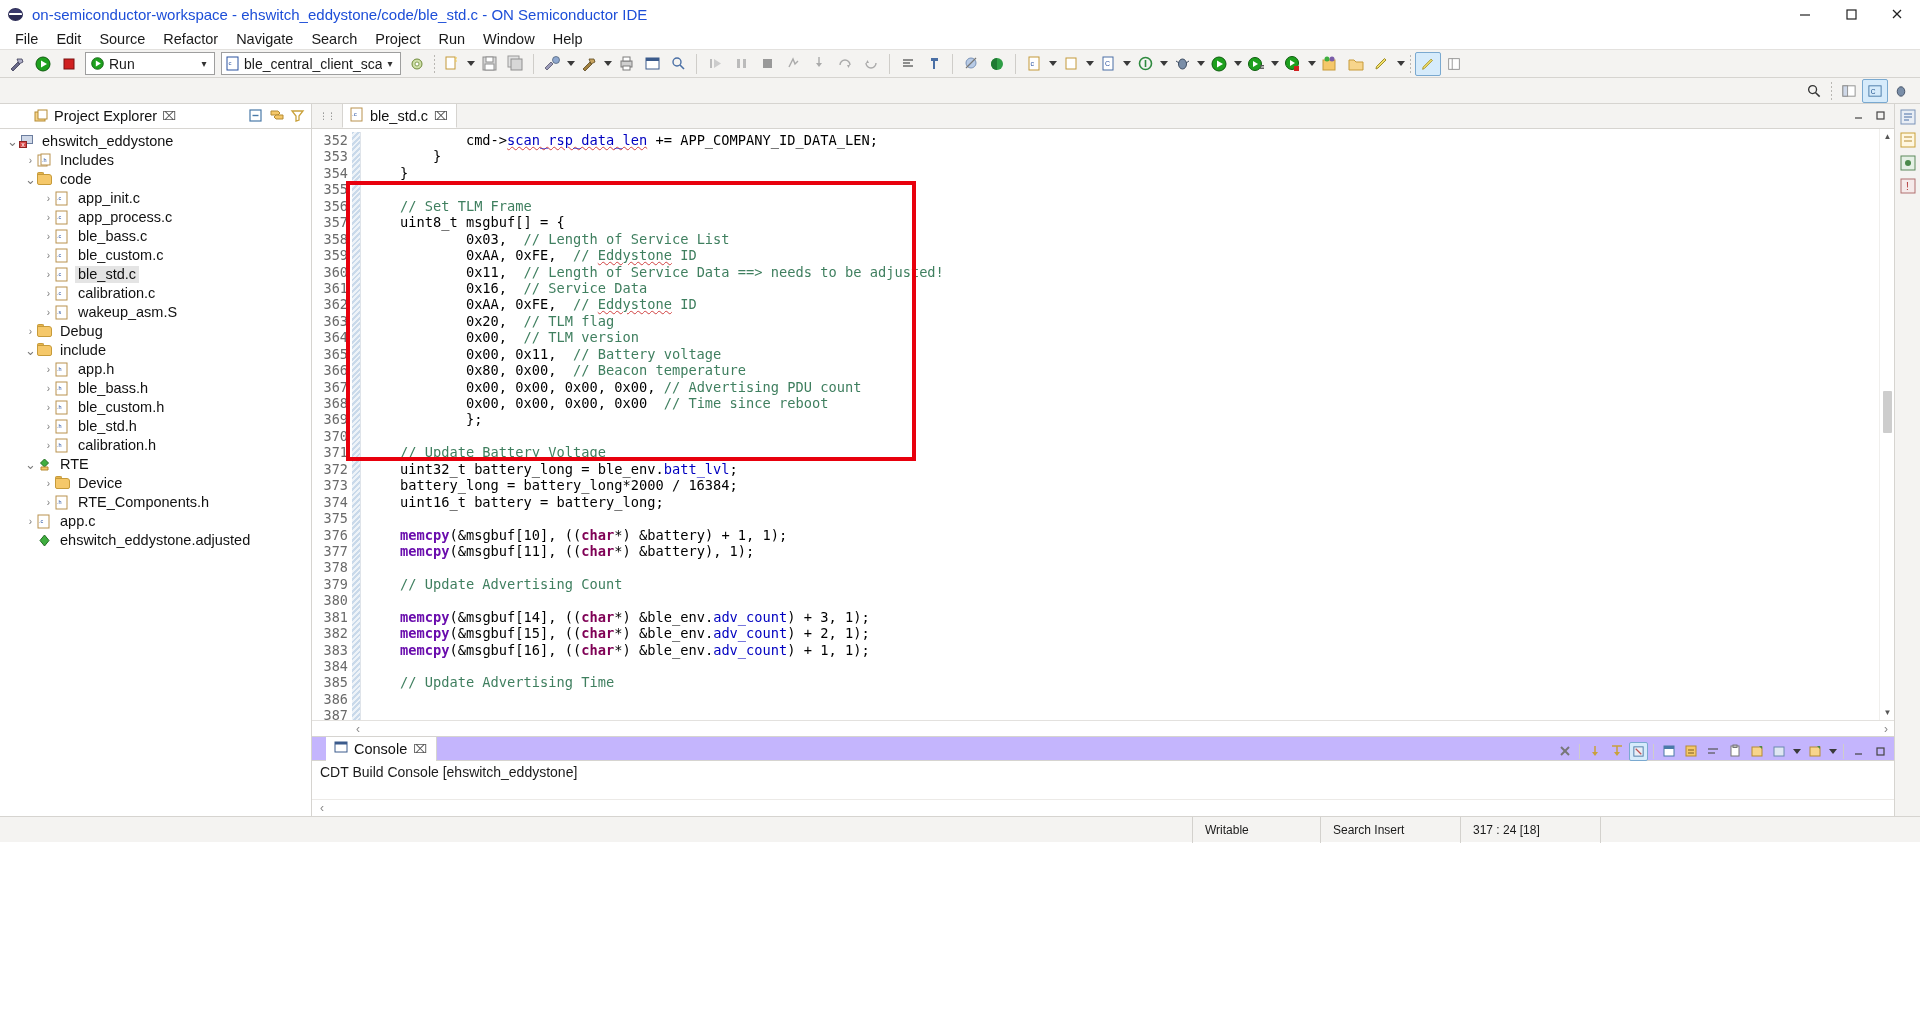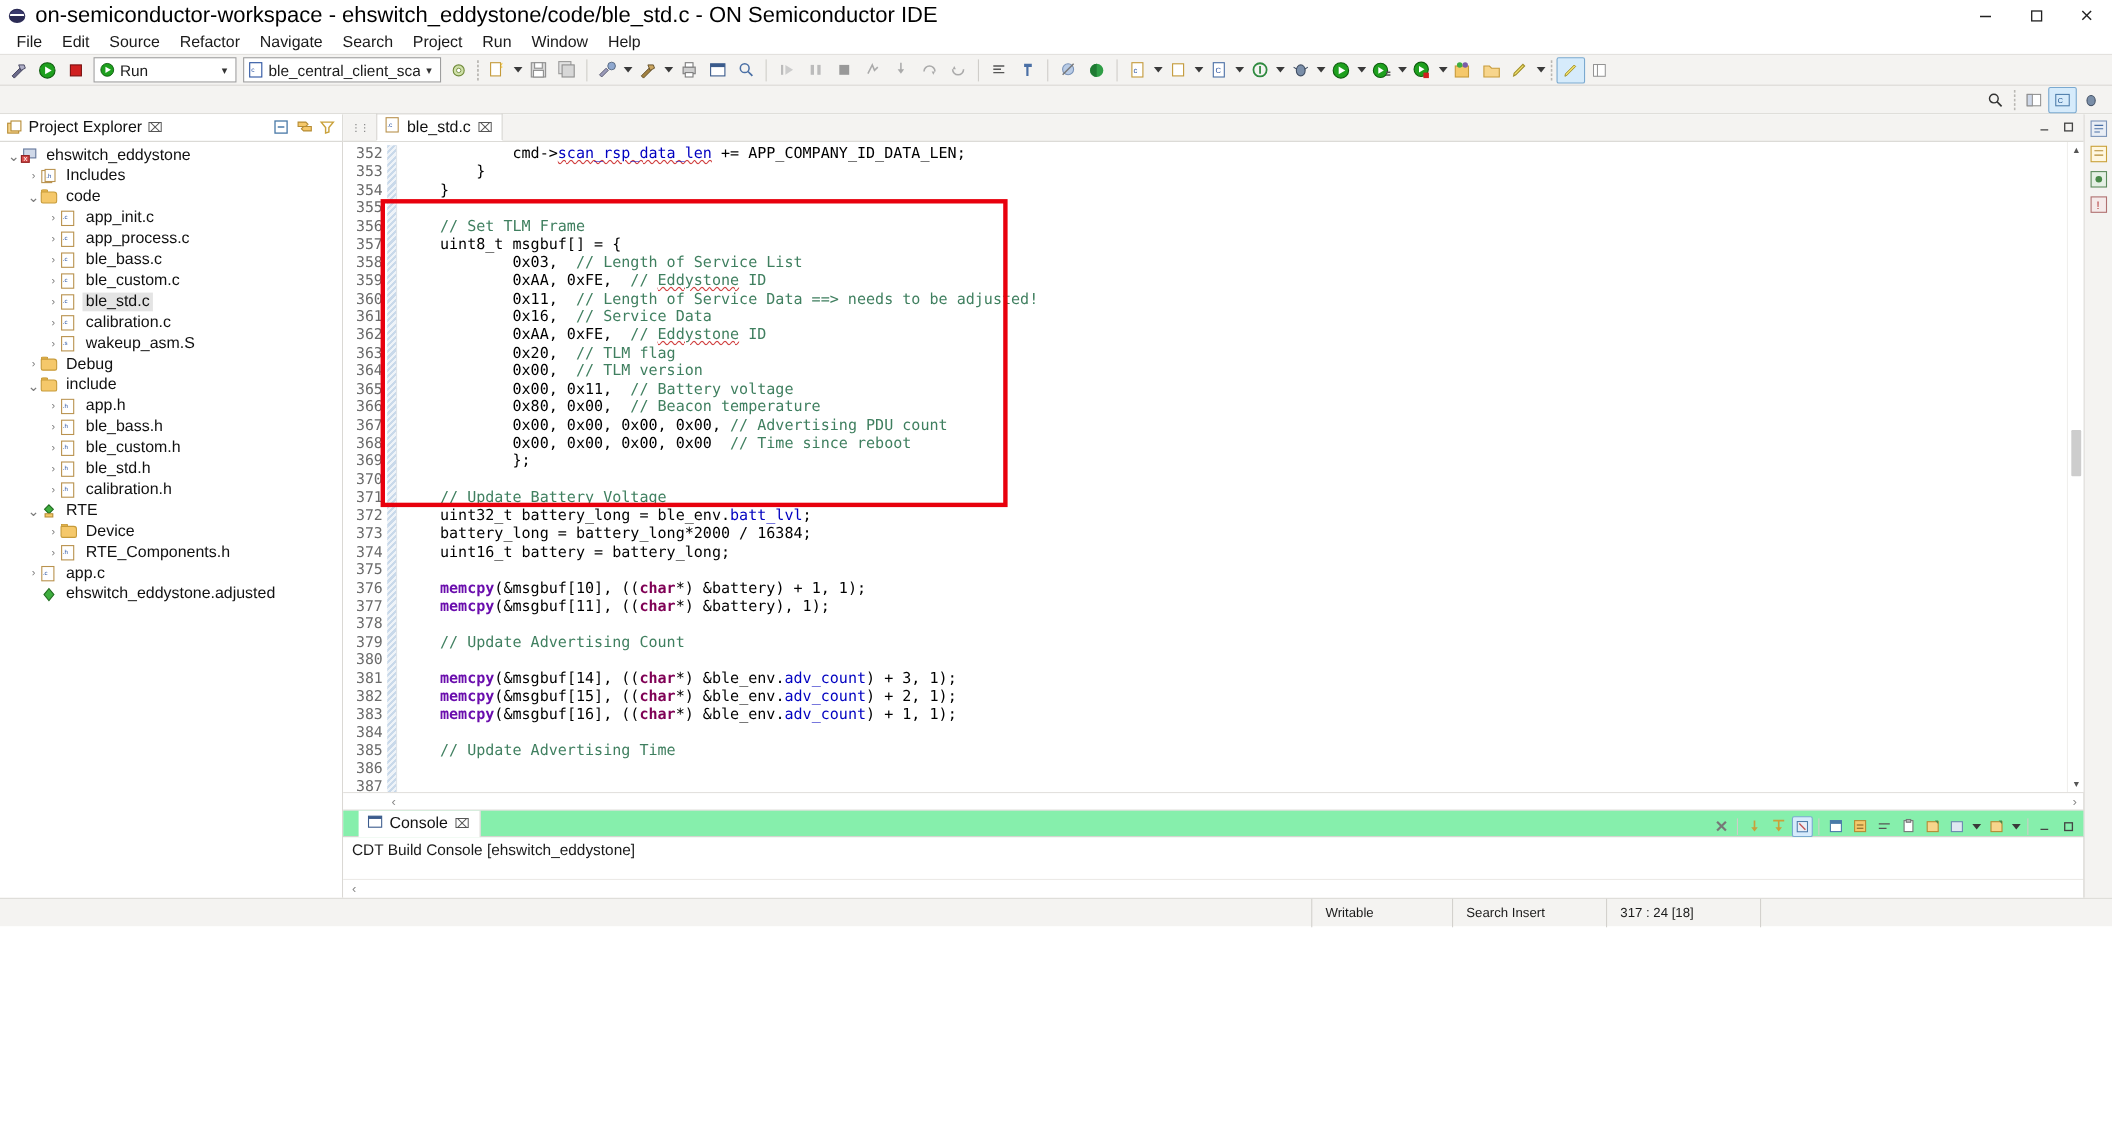--- a/index.html
+++ b/index.html
@@ -20,21 +20,21 @@
     padding-left:8px; position:relative;
   }
   .title-icon{
     width:16px;height:16px;margin-right:8px;flex:none;position:relative;
   }
   .title-icon .ring{
     position:absolute;left:0;top:2px;width:15px;height:13px;border-radius:50%;
     background:linear-gradient(#3a3a6e 0 35%, #ffffff 35% 52%, #2b2b55 52% 100%);
     border:1px solid #2b2b55;
   }
-  .title-text{ font-size:20px; color:#000000; white-space:nowrap;text-align:right; }
+  .title-text{ font-size:15px; color:#1d4ed8; white-space:nowrap;text-align:right; }
   .win-btns{ position:absolute; right:0; top:0; height:28px; display:flex; }
   .win-btn{ width:46px;height:28px;display:flex;align-items:center;justify-content:center;
     font-size:15px;color:#222; }
   .win-btn.close{ }
   .win-btn svg{ display:block; }
 
   
   .menubar{
     height:21px; display:flex; align-items:center; padding-left:6px;
     background:#ffffff; font-size:14.5px; color:#1a1a1a;
@@ -74,21 +74,21 @@
 
   
   .main{ display:flex; height:712px; background:#ffffff; }
 
   
   .explorer{ width:312px; border-right:1px solid #d6d4d0; background:#ffffff; display:flex;flex-direction:column;}
   .view-tabhdr{
     height:25px; display:flex;align-items:center; background:#ffffff;
     border-bottom:1px solid #d8d6d2; position:relative; padding-left:6px;
   }
-  .view-tab{ display:flex;align-items:center;gap:5px; font-size:14.5px;color:#111; }
+  .view-tab{ display:flex;align-items:center;gap:5px; font-size:14.5px;color:#111;margin-left:28px; }
   .view-tab .vt-icon{ width:15px;height:15px;position:relative; }
   .view-tools{ position:absolute; right:4px; top:2px; display:flex; gap:2px; align-items:center;}
   .vtool{ width:19px;height:19px;display:flex;align-items:center;justify-content:center; }
 
   .tree{ padding-top:3px; font-size:14.5px; color:#111; overflow:hidden;}
   .trow{ height:19px; display:flex; align-items:center; white-space:nowrap; }
   .trow .twist{ width:13px; text-align:center; color:#7b7b7b; font-size:10px; flex:none;}
   .trow .ticon{ width:16px;height:16px;margin-right:4px; flex:none; position:relative;}
   .trow .tlabel{ padding:0 3px; line-height:17px;}
   .trow.sel .tlabel{ background:#e4e4e4; }
@@ -144,21 +144,21 @@
   .vscroll .up{top:0;} .vscroll .dn{bottom:0;}
   .vscroll .thumb{ position:absolute; left:3px; width:9px; background:#cdcdcd; border-radius:1px; }
 
   
   .rightrail{ width:26px; background:#f4f3f1; border-left:1px solid #d6d4d0; padding-top:4px;
      display:flex;flex-direction:column;align-items:center;gap:5px; }
   .rr{ width:18px;height:18px; }
 
   
   .console{ height:80px; border-top:1px solid #d6d4d0; background:#ffffff; display:flex;flex-direction:column;}
-  .ctabbar{ height:24px; display:flex;align-items:center; background:#86efac;
+  .ctabbar{ height:24px; display:flex;align-items:center; background:#c4b5fd;
      border-bottom:1px solid #d6d4d0; position:relative;}
   .ctab{ height:24px;display:flex;align-items:center;gap:6px;padding:0 9px 0 8px;background:#fff;
      border-right:1px solid #d6d4d0; font-size:14.5px;color:#111;}
   .ctools{ position:absolute;right:4px;top:2px;display:flex;align-items:center;gap:3px;}
   .cbody{ flex:1; padding:3px 8px; font-size:14px;color:#1a1a1a; }
   .cbottom{ height:17px; border-top:1px solid #eceae7; display:flex;align-items:center;
      padding-left:8px; color:#777;font-size:11px;}
 
   
   .statusbar{ height:26px; background:#f4f3f1; border-top:1px solid #d6d4d0;

